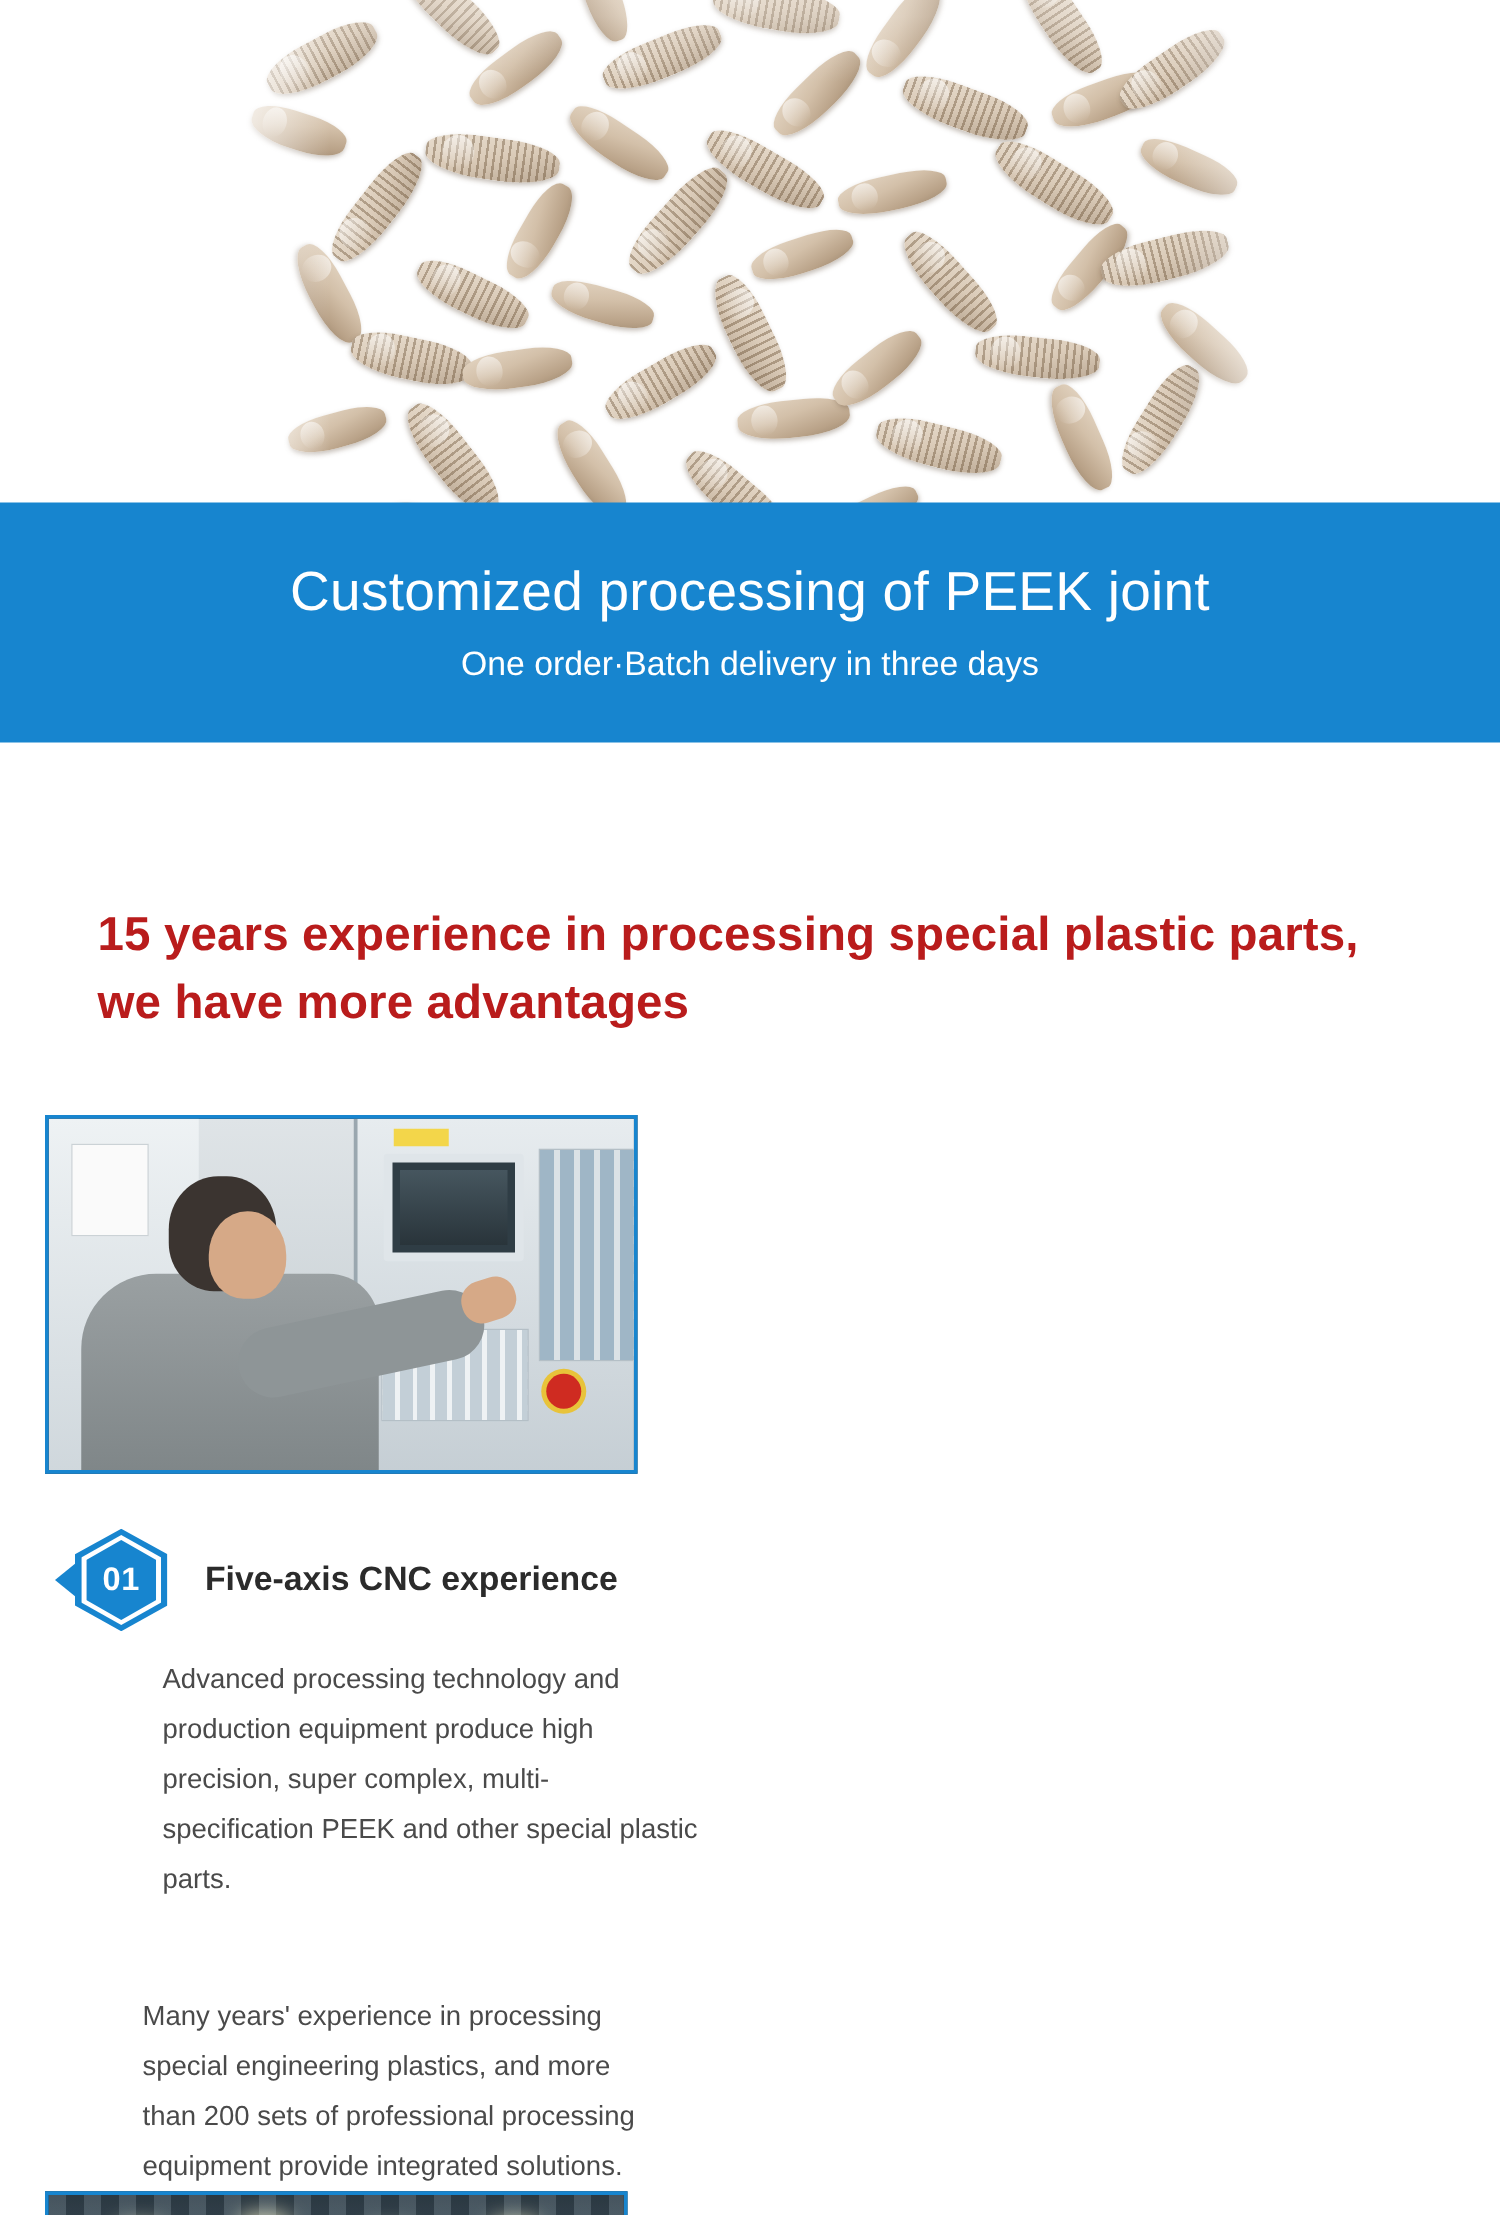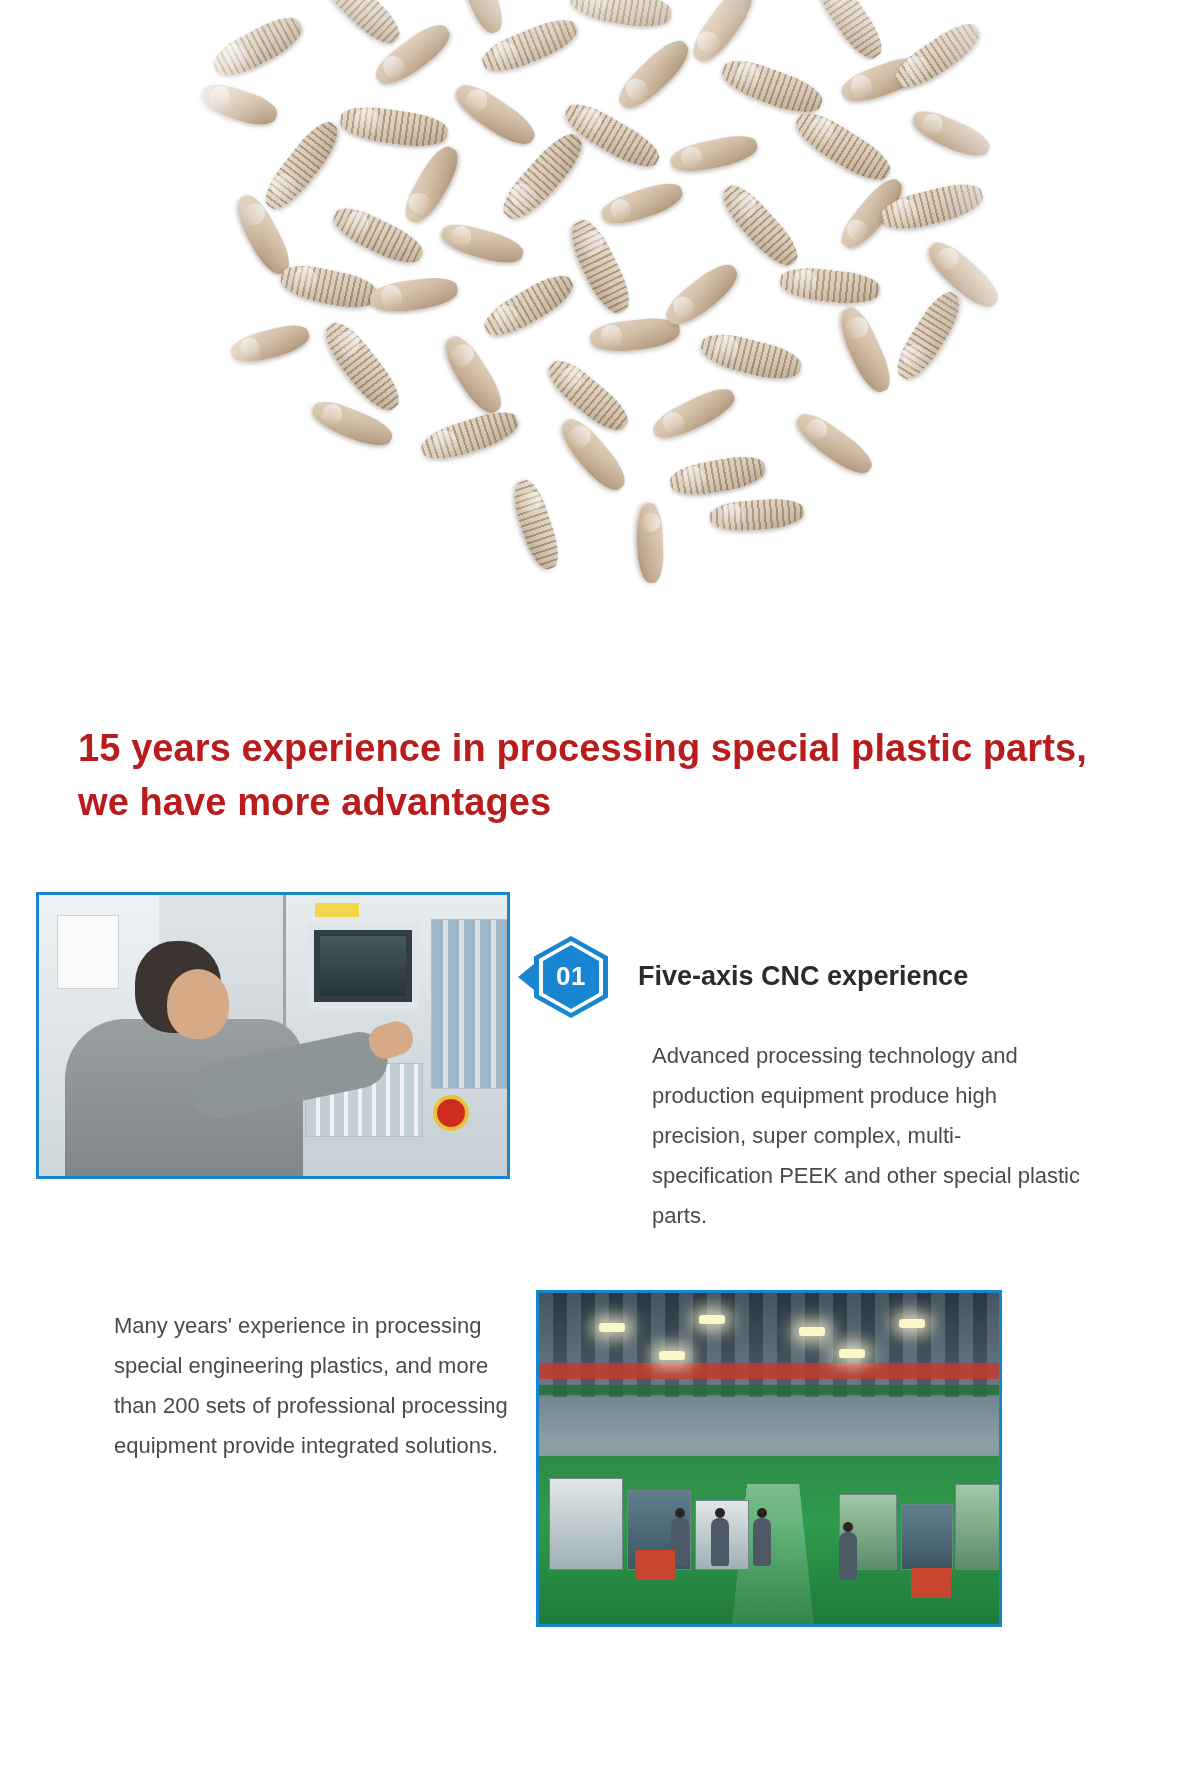--- a/index.html
+++ b/index.html
@@ -100,20 +100,21 @@
     font-weight: bold;
     line-height: 1.42;
     letter-spacing: .1px;
   }
 
   
   .feature {
     position: relative;
     display: flex;
     align-items: flex-start;
+    flex-direction: column;
   }
   .f1 { margin: 62px 0 0 0; padding-left: 36px; }
   .f2 { margin: 54px 0 0 0; padding-left: 36px; }
 
   .photo-frame {
     position: relative;
     border: 3px solid #1785cf;
     background: #0a2b3e;
     overflow: hidden;
     flex: none;
@@ -284,21 +285,21 @@
     font-size: 27px;
     font-weight: bold;
     white-space: nowrap;
   }
   .feat-body {
     color: #4a4a4a;
     font-size: 22px;
     line-height: 1.82;
     font-weight: 400;
   }
-  .f1 .feat-body { margin-top: 18px; margin-left: 118px; width: 430px; }
+  .f1 .feat-body { margin-top: 18px; margin-left: 70px; width: 430px; }
   .f2 .feat-body { margin-top: 16px; margin-left: 78px; width: 400px; }
   .f2 .badge-row { margin-left: 0; }
   .f2-left { width: 500px; flex: none; }
   .f2 { align-items: flex-start; }
 </style>
 </head>
 <body>
 
 <div class="page">
 
@@ -355,20 +356,24 @@
         <div class="pc" style="left:360px;top:470px;width:86px;height:30px;transform:rotate(50deg)"></div>
         <div class="pc ribbed" style="left:480px;top:490px;width:96px;height:32px;transform:rotate(-10deg)"></div>
         <div class="pc" style="left:600px;top:460px;width:88px;height:28px;transform:rotate(36deg)"></div>
         <div class="pc ribbed" style="left:300px;top:540px;width:92px;height:30px;transform:rotate(72deg)"></div>
         <div class="pc" style="left:420px;top:560px;width:80px;height:26px;transform:rotate(88deg)"></div>
         <div class="pc ribbed" style="left:520px;top:530px;width:94px;height:30px;transform:rotate(-4deg)"></div>
       </div>
       <div class="hero-fade"></div>
     </div>
 
+    <div class="hero-band">
+      <div class="hero-title">Customized processing of PEEK joint</div>
+      <div class="hero-sub">One order·Batch delivery in three days</div>
+    </div>
   </div>
 
   <div class="headline">15 years experience in processing special plastic parts, we have more advantages</div>
 
   <div class="feature f1">
     <div class="photo-frame photo-cnc">
       <div class="cnc">
         <div class="sidepanel"></div>
         <div class="paper"></div>
         <div class="cab"></div>

